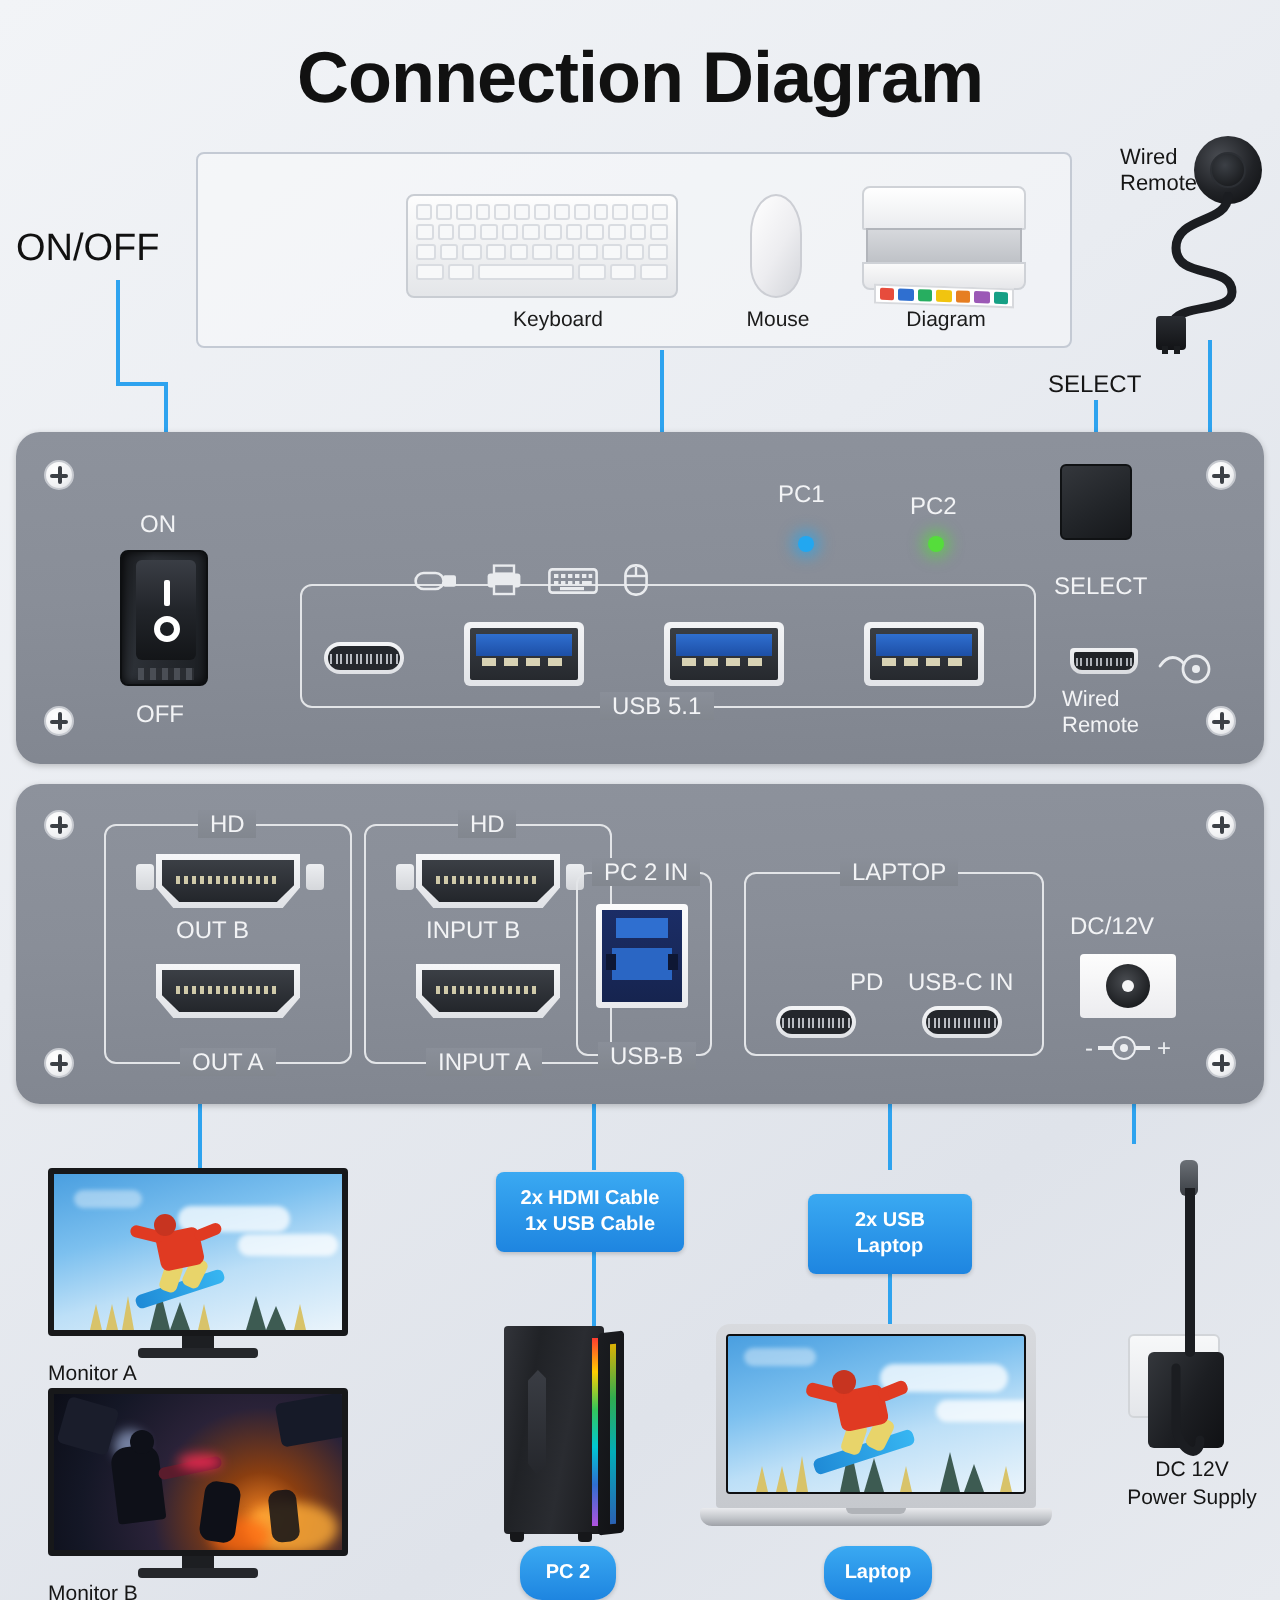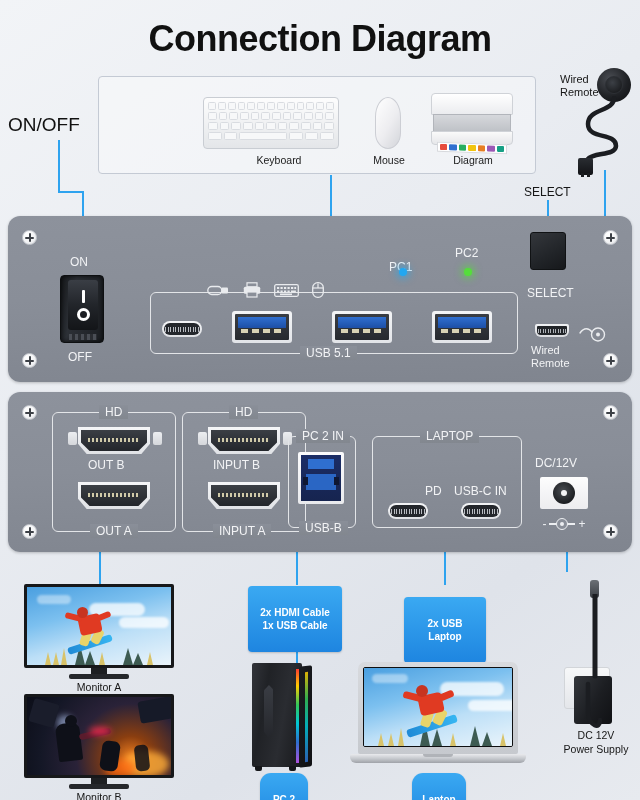--- a/index.html
+++ b/index.html
@@ -265,21 +265,21 @@
   .picto { position:absolute; color:#e9ebee; }
   .picto svg { display:block; }
 
   
   .monitor { position:absolute; }
   .mon-screen { border: 3px solid #17181a; border-radius: 2px; overflow:hidden; position:relative; }
   .mon-stand-neck { position:absolute; left:50%; transform:translateX(-50%);
     width: 16px; height: 7px; background:#1d1f22; }
   .mon-stand-base { position:absolute; left:50%; transform:translateX(-50%);
     height: 5px; border-radius: 2px; background:#25272b; }
-  .mon-label { position:absolute; width:100%; text-align:center; font-size:10.5px; color:#161616; }
+  .mon-label { position:absolute; width:100%; text-align:left; font-size:10.5px; color:#161616; }
 
   
   .scene-snow { position:absolute; inset:0;
     background: linear-gradient(165deg,#4a9fe0 0%, #7cc0ef 35%, #bcdff7 62%, #eaf4fb 100%); }
   .cloud { position:absolute; background: rgba(255,255,255,0.75); border-radius: 40px; filter: blur(1px); }
   .tree { position:absolute; bottom:0; width:0; height:0;
     border-left: 5px solid transparent; border-right: 5px solid transparent;
     border-bottom: 16px solid #3d5b52; }
   .grass { position:absolute; bottom:0; width:0; height:0;
     border-left: 3px solid transparent; border-right: 3px solid transparent;
@@ -361,21 +361,21 @@
     position:absolute; left: 34px; top: 10px; width: 9px; height: 18px;
     background: linear-gradient(180deg,#6b7076,#3a3e44); border-radius: 3px;
   }
   #psu-label { position:absolute; left: 0; top: 158px; width: 100%;
     text-align: center; font-size: 10.5px; line-height: 14px; color:#161616; }
 
   
   .pill {
     position:absolute; background: linear-gradient(180deg,#3aa9f2,#1e85e0);
     color: #fff; font-size: 10px; font-weight: bold; border-radius: 11px;
-    padding: 20px 9px; line-height: 13px; text-align: center; white-space: pre-line;
+    padding: 7px 9px; line-height: 13px; text-align: center; white-space: pre-line;
     box-shadow: 0 1px 2px rgba(0,0,0,0.18);
   }
   .pill-sq { border-radius: 4px; }
 
   
   .plain { position:absolute; font-size: 11px; color:#161616; line-height: 13px; }
   #label-onoff { left: 8px; top: 118px; font-size: 19px; color:#111; }
   #label-select-top { left: 524px; top: 186px; font-size: 12px; }
   #label-wired-top { left: 560px; top: 73px; font-size: 11px; line-height: 13px; }
 
@@ -627,21 +627,21 @@
     <div class="usb-a-blue"></div>
     <div class="usb-a-pins">
         <i></i>
         <i></i>
         <i></i>
         <i></i>
       </div>
   </div>
 </div>
 
-<div class="panel-text abs" style="left:389px; top:260px;">PC1</div>
+<div class="panel-text abs" style="left:389px; top:240px;">PC1</div>
 <div class="led abs" id="led-pc1" style="left:399px; top:268px;"></div>
 <div class="panel-text abs" style="left:455px; top:246px;">PC2</div>
 <div class="led abs" id="led-pc2" style="left:464px; top:268px;"></div>
 
 <div id="select-btn" class="abs"></div>
 <div class="panel-text abs" style="left:527px; top:286px;">SELECT</div>
 
 <div class="micro-usb abs" style="left:535px; top:324px;">
   <div class="micro-usb-in">
     <i></i>

